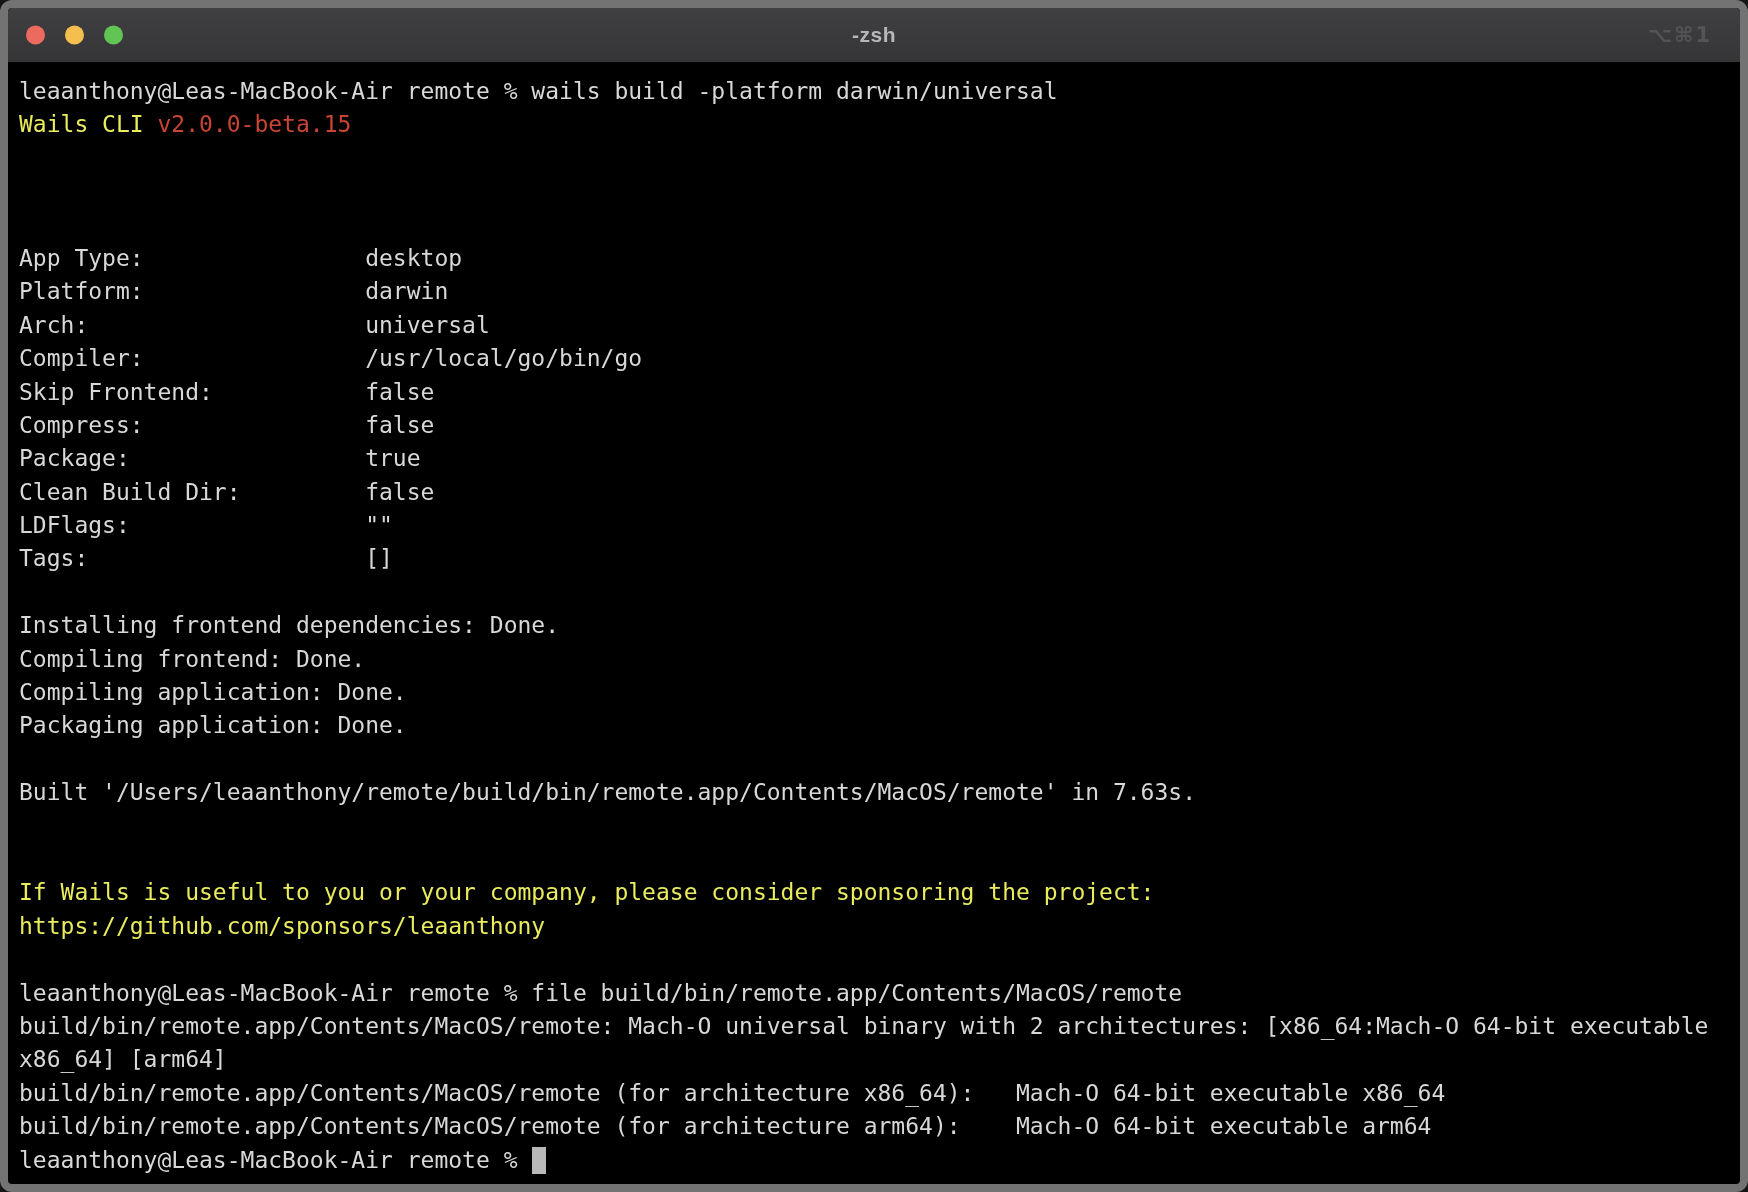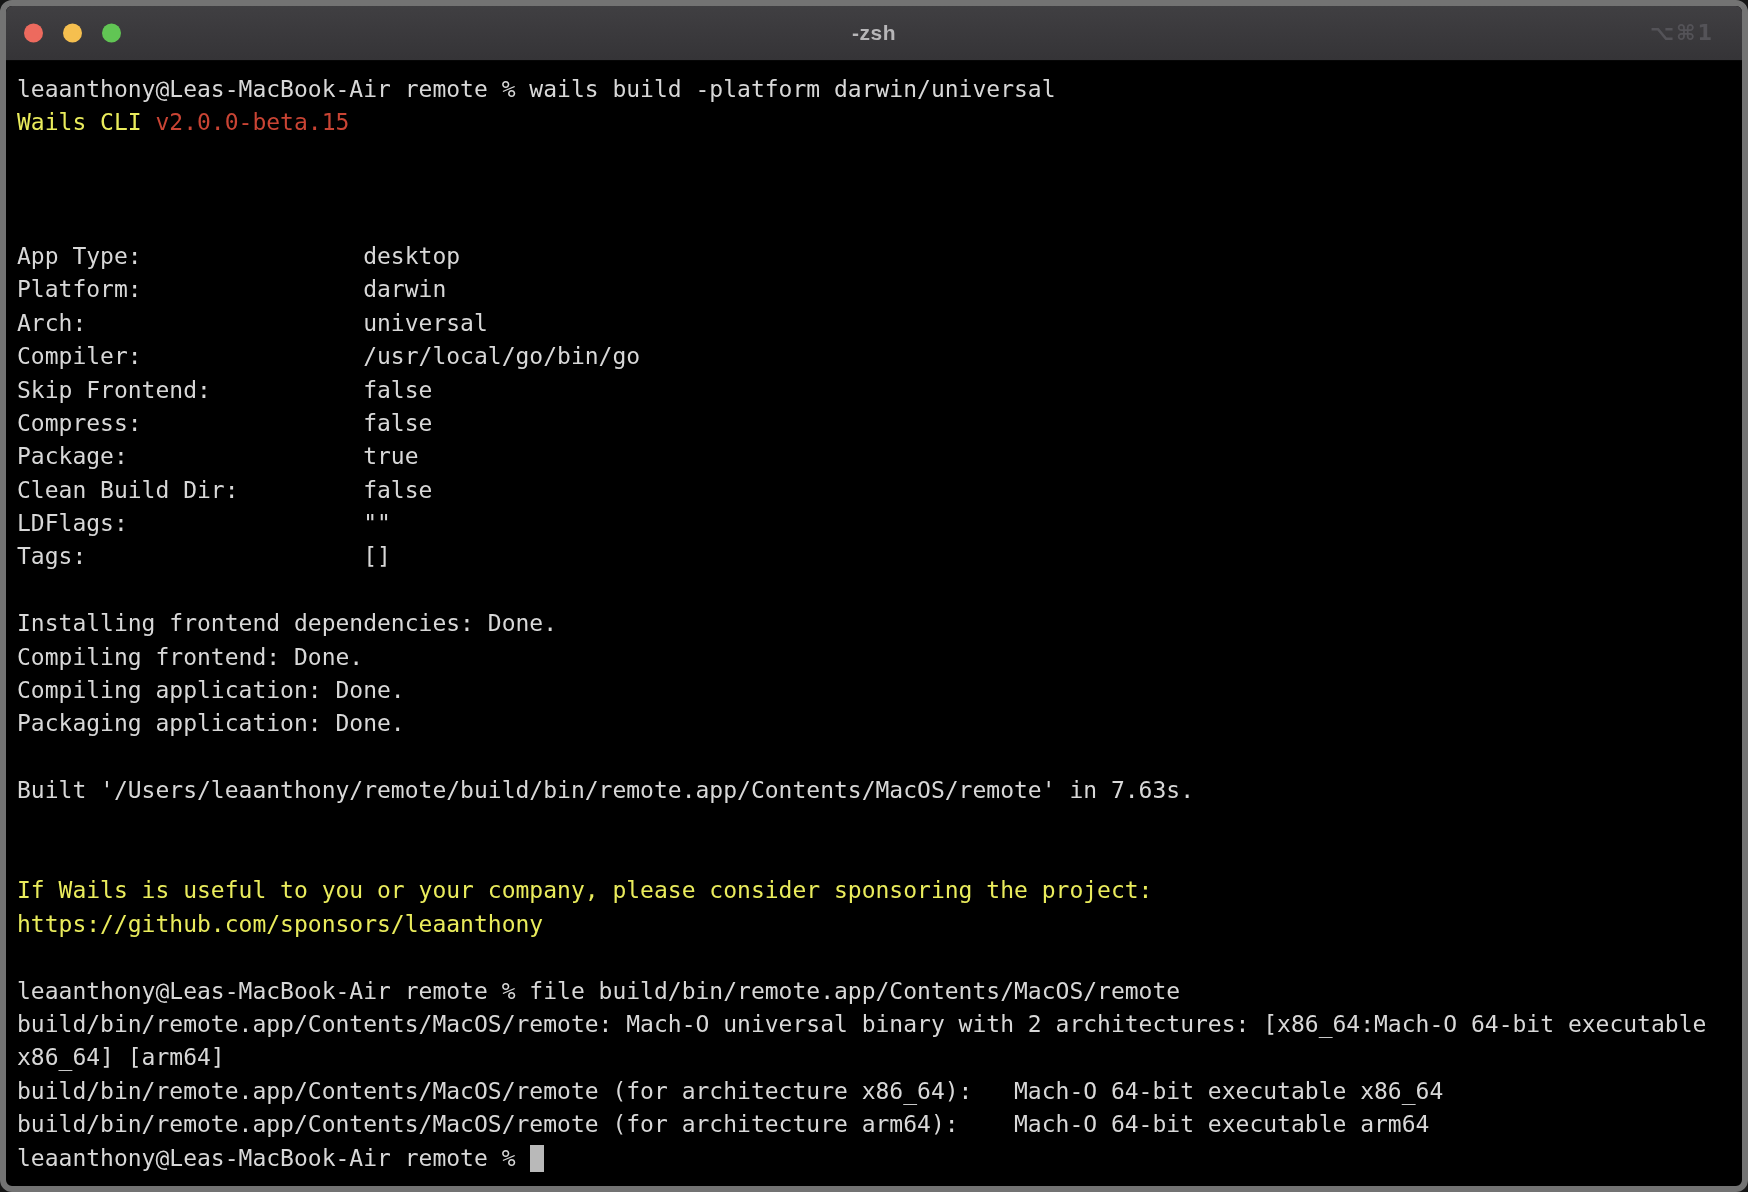--- a/index.html
+++ b/index.html
@@ -1,20 +1,20 @@
 <!DOCTYPE html>
 <html><head>
 <meta charset="utf-8">
 <style>
   * { margin:0; padding:0; box-sizing:border-box; }
   html,body { width:1748px; height:1192px; background:#151515; overflow:hidden; }
   .window {
     position:absolute; inset:0;
     background:#000;
-    border:6px solid #737373;
+    border:8px solid #737373;
     border-radius:12px;
     overflow:hidden;
     display:flex; flex-direction:column;
   }
   .titlebar {
     height:55px; flex:0 0 auto;
     background:linear-gradient(#403f42,#353437);
     border-bottom:1px solid #060606;
     position:relative;
     display:flex; align-items:center; justify-content:center;

